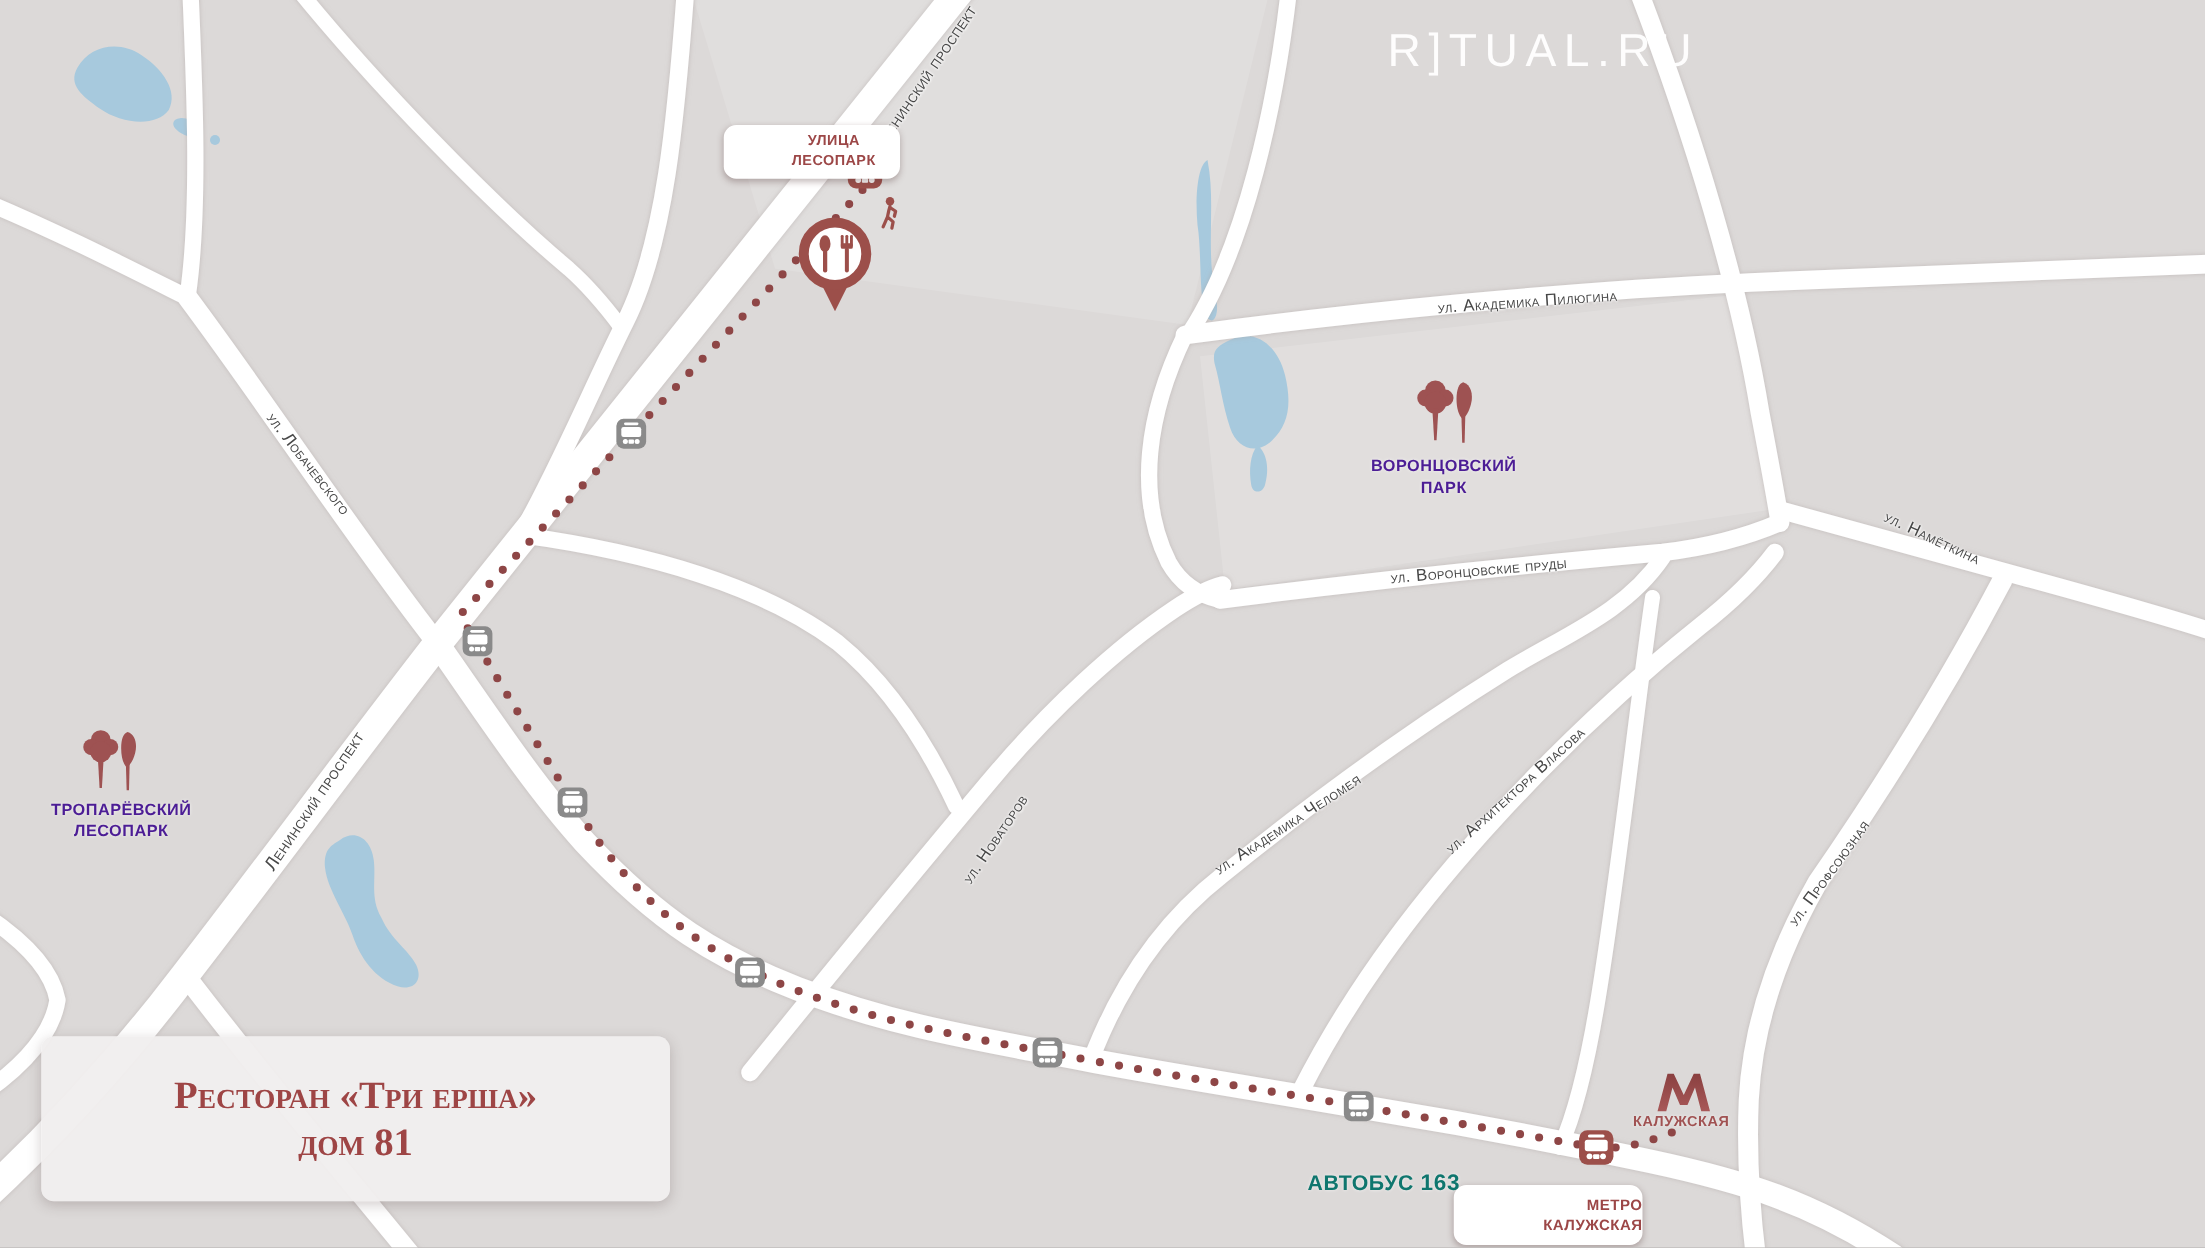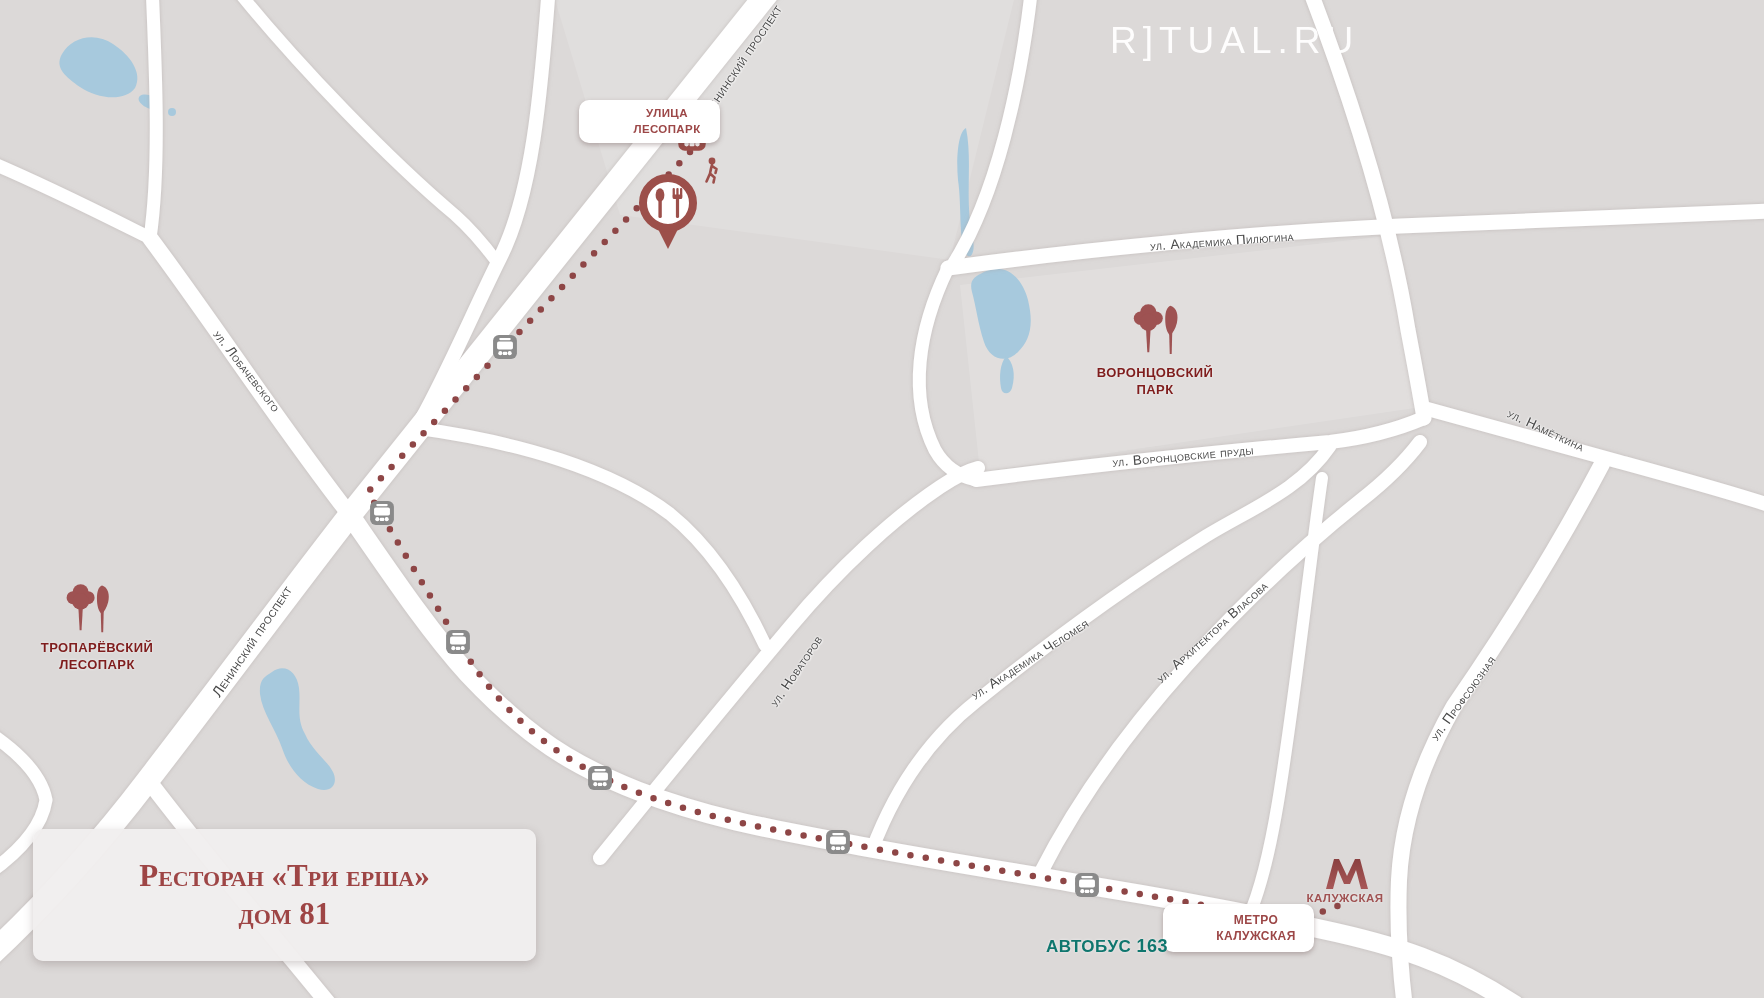--- a/index.html
+++ b/index.html
@@ -7,21 +7,21 @@
        font-family:"Liberation Sans",sans-serif;}
   svg.base{position:absolute;left:0;top:0;}
   .street-label{position:absolute;white-space:nowrap;color:#474747;font-size:13.5px;font-weight:500;
        letter-spacing:.4px;font-variant:small-caps;
        text-shadow:0 0 2px #fff,0 0 3px #fff,0 1px 2px #fff;
        transform:translate(-50%,-50%) rotate(var(--r,0deg));}
   .street-label.big{font-size:14.5px;}
   .pill{position:absolute;background:#fff;border-radius:10px;box-shadow:0 2px 5px rgba(90,60,60,.35);
        color:#9c4747;font-weight:bold;text-align:center;letter-spacing:.4px;
        display:flex;flex-direction:column;justify-content:center;font-size:11.5px;line-height:1.35;padding-left:35px;}
-  .park-label{position:absolute;transform:translate(-50%,0);color:#7f1d1d;font-weight:bold;font-size:13px;
+  .park-label{position:absolute;transform:translate(-50%,0);color:#4c1d95;font-weight:bold;font-size:13px;
        text-align:center;line-height:1.3;letter-spacing:.4px;text-shadow:0 0 3px rgba(255,255,255,.7);}
   .metro-name{position:absolute;transform:translate(-50%,0);color:#a05252;font-weight:bold;font-size:11.5px;
        letter-spacing:.5px;text-shadow:0 0 3px rgba(255,255,255,.7);}
   .busroute-label{position:absolute;color:#0f766e;font-size:17px;letter-spacing:.5px;font-weight:700;
        text-shadow:0 0 3px rgba(255,255,255,.7);}
   .busroute-label .num{font-weight:800;font-size:18px;}
   .logo{position:absolute;left:1086px;top:20px;font-size:37px;letter-spacing:6px;font-weight:400;
        color:rgba(255,255,255,.95);margin-left:24px;}
   .info-box{position:absolute;left:33px;top:829px;width:503px;height:132px;background:rgba(240,238,238,.96);
        border-radius:10px;box-shadow:0 3px 10px rgba(80,60,60,.25);
@@ -165,21 +165,21 @@
   </div>
   <div class="park-label" style="left:97px;top:640px;">
     <div>ТРОПАРЁВСКИЙ</div>
       <div>ЛЕСОПАРК</div>
   </div>
 
   <div class="pill" style="left:579px;top:100px;width:106px;height:43px;">
     <div>УЛИЦА</div>
       <div>ЛЕСОПАРК</div>
   </div>
-  <div class="pill" style="left:1163px;top:904px;width:116px;height:48px;font-size:12px;">
+  <div class="pill" style="left:1163px;top:948px;width:116px;height:48px;font-size:12px;text-align:right;">
     <div>МЕТРО</div>
       <div>КАЛУЖСКАЯ</div>
   </div>
 
   <div class="busroute-label" style="left:1046px;top:936px;">
     <span>АВТОБУС</span> <span class="num">163</span>
   </div>
 
   <div class="metro-name" style="left:1345px;top:892px;">КАЛУЖСКАЯ</div>
 

